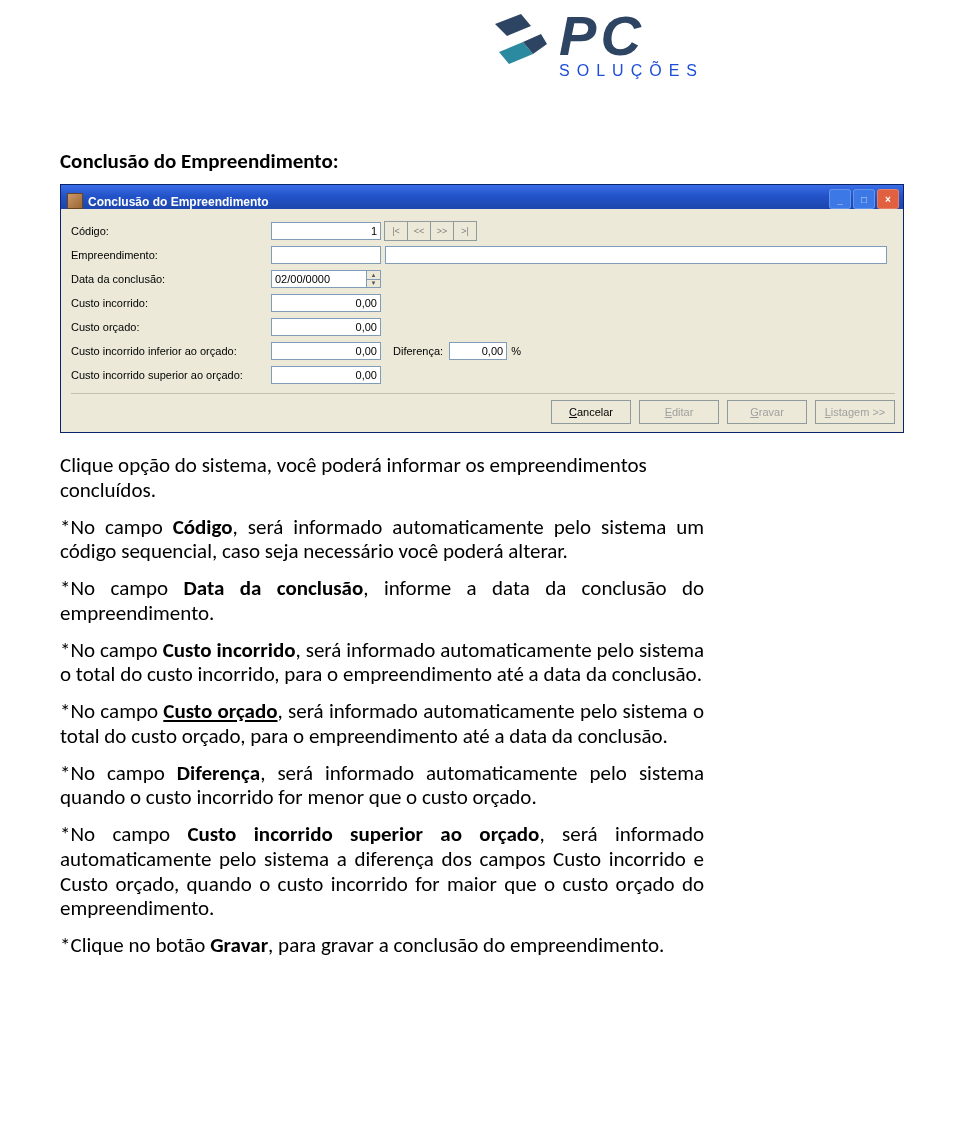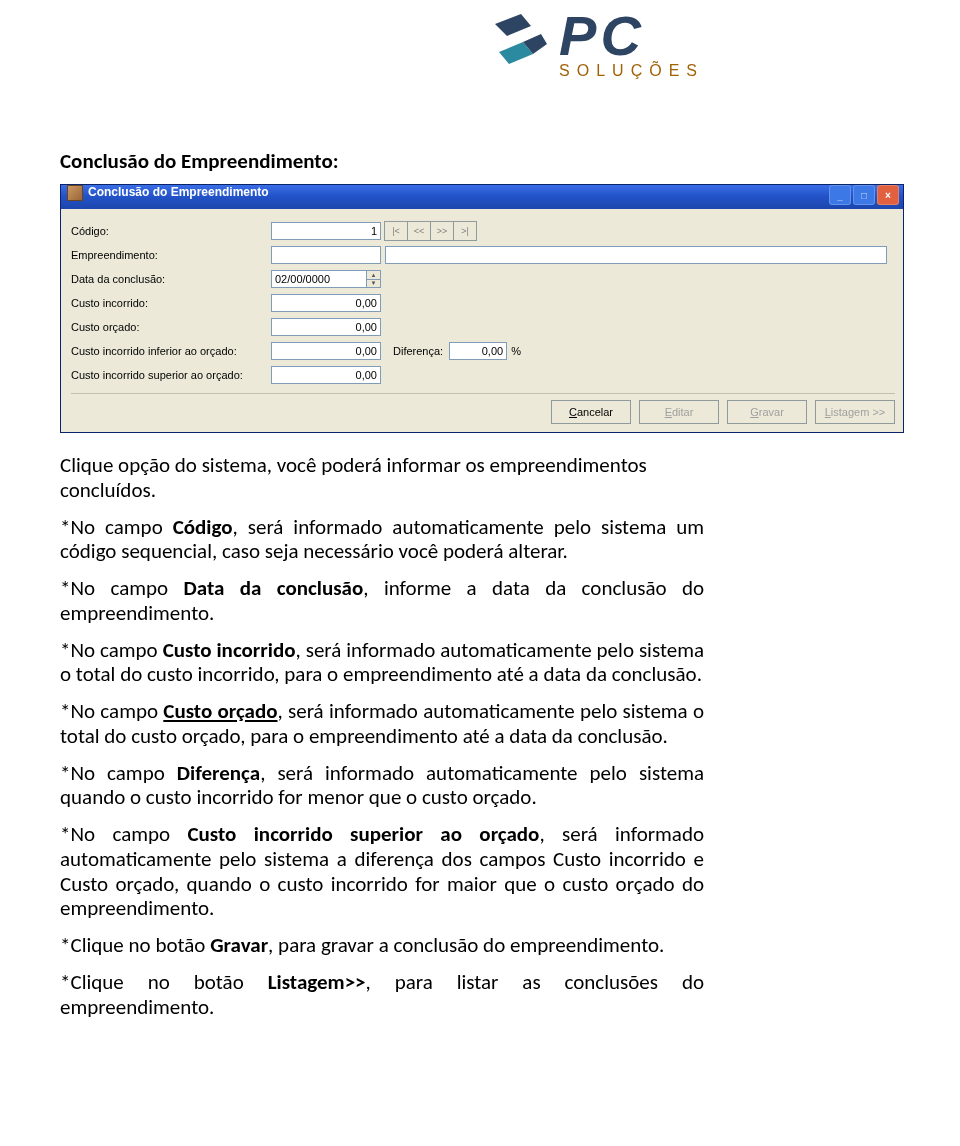--- a/index.html
+++ b/index.html
@@ -38,21 +38,21 @@
     letter-spacing: 4px;
     color: #2d4563;
     line-height: 1;
     font-style: italic;
   }
   .logo-sub {
     text-align: right;
     font-family: Arial, sans-serif;
     font-size: 16px;
     letter-spacing: 7px;
-    color: #a16207;
+    color: #1d4ed8;
     margin-top: -2px;
   }
 
   .section-title {
     font-size: 21px;
     font-weight: bold;
     margin-top: 130px;
     margin-bottom: 10px;
   }
 
@@ -64,21 +64,21 @@
     font-size: 11px;
     color: #000;
     background: #ece9d8;
     margin-bottom: 20px;
   }
   .win-title {
     height: 24px;
     background: linear-gradient(to bottom, #3a6ee7 0%, #2353c9 45%, #1c46ad 100%);
     color: #fff;
     display: flex;
-    align-items: flex-start;
+    align-items: flex-end;
     padding: 0 4px 0 6px;
     font-weight: bold;
     font-size: 12px;
   }
   .win-title-icon {
     width: 14px; height: 14px;
     margin-right: 5px;
     background: linear-gradient(135deg,#c96,#963);
     border:1px solid #642;
   }
@@ -289,16 +289,15 @@
 
     <p><span>*No campo </span><b class="u">Custo orçado</b><span>, será informado automaticamente pelo sistema o total do custo orçado, para o empreendimento até a data da conclusão.</span></p>
 
 
     <p><span>*No campo </span><b>Diferença</b><span>, será informado automaticamente pelo sistema quando o custo incorrido for menor que o custo orçado.</span></p>
 
     <p><span>*No campo </span><b>Custo incorrido superior ao orçado</b><span>, será informado automaticamente pelo sistema a diferença dos campos Custo incorrido e Custo orçado, quando o custo incorrido for maior que o custo orçado do empreendimento.</span></p>
 
     <p><span>*Clique no botão </span><b>Gravar</b><span>, para gravar a conclusão do empreendimento.</span></p>
 
-    <p><span>*Clique no botão </span><b>Listagem&gt;&gt;</b><span>, para listar as conclusões do empreendimento.</span></p>
   </div>
 
 </div>
 
 </body></html>

